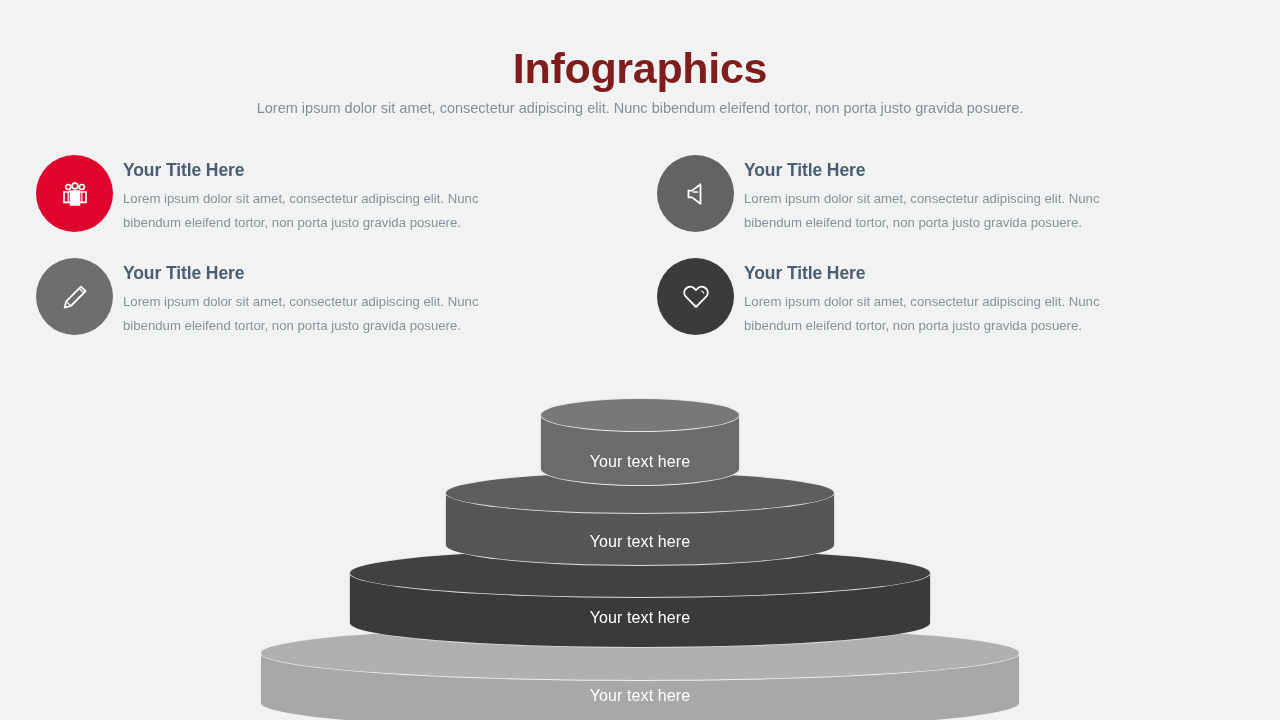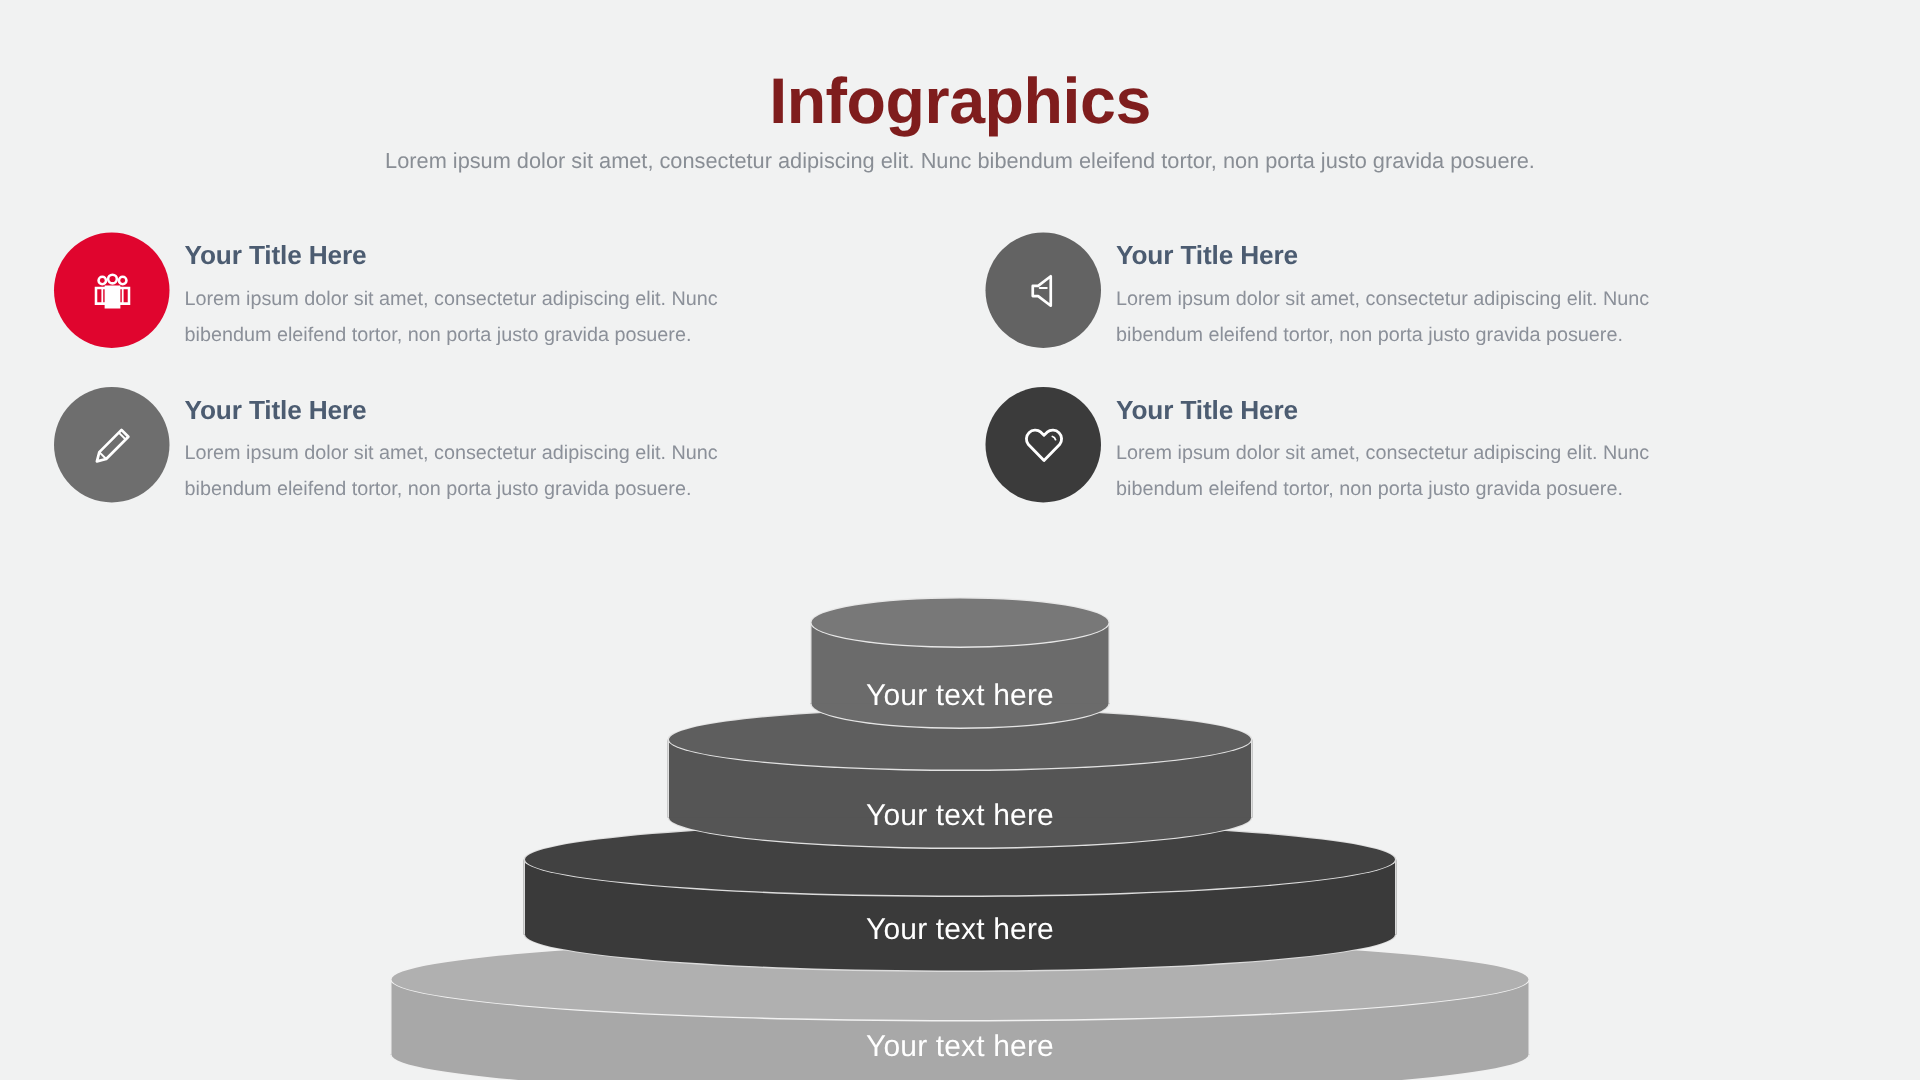--- a/index.html
+++ b/index.html
@@ -120,21 +120,21 @@
     box-sizing: border-box;
     border-left: 1px solid rgba(255,255,255,0.82);
     border-right: 1px solid rgba(255,255,255,0.82);
   }
   .tier-label {
     position: absolute;
     left: 0;
     width: 100%;
     text-align: center;
     color: #ffffff;
-    font-size: 20px;
+    font-size: 16px;
     font-weight: normal;
     line-height: 1;
     letter-spacing: 0.1px;
     z-index: 6;
   }
 </style>
 </head>
 <body>
 
 <div class="header">

